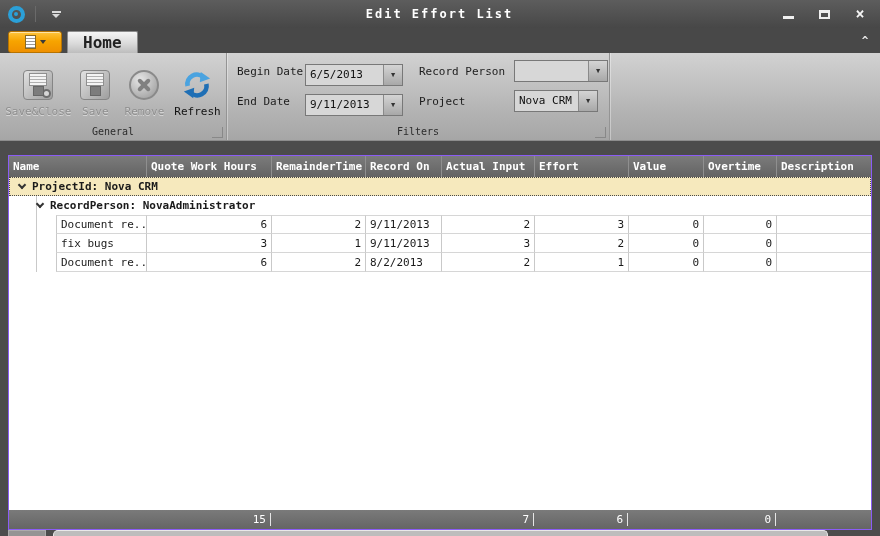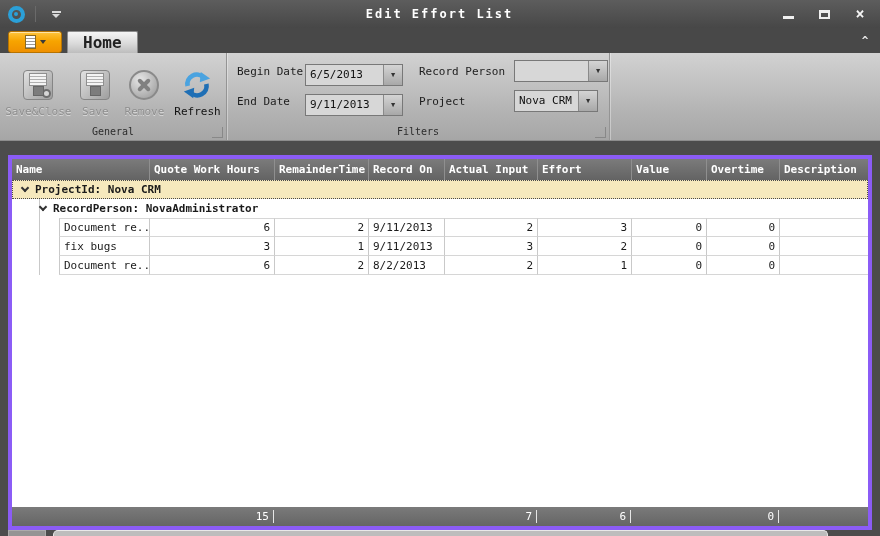--- a/index.html
+++ b/index.html
@@ -78,21 +78,21 @@
   .field { display:flex; align-items:center; height:22px; }
   .flabel { white-space:nowrap; color:#1c1c1c; }
   .fcol1 .flabel { width:68px; }
   .fcol2 .flabel { width:95px; }
   .combo { height:22px; background:#d7d7d7; border:1px solid #787878; display:flex; }
   .combo .val { flex:1; padding:3px 3px 0 4px; color:#111; white-space:nowrap; overflow:hidden; }
   .combo .drop { width:19px; background:linear-gradient(#d4d4d4,#a8a8a8); border-left:1px solid #8a8a8a; display:flex; align-items:center; justify-content:center; color:#333; font-size:7px; }
   .w-date { width:98px;margin-top:8px; } .w-person { width:94px; } .w-project { width:84px; }
   
   .content { flex:1; display:flex; flex-direction:column; padding:14px 8px 0 8px; min-height:0; }
-  .gridpanel { flex:1; min-height:0; border:4px solid #8b5cf6; background:#fff; display:flex; flex-direction:column; }
+  .gridpanel { flex:1; min-height:0; border:1px solid #8b5cf6; background:#fff; display:flex; flex-direction:column; }
   .gcols, .drow { display:grid; }
   .ghead { display:grid; grid-template-columns:137px 125px 94px 76px 93px 94px 75px 73px minmax(0,1fr);
     flex:0 0 21px; background:linear-gradient(#7b7b7b,#636363); color:#fff; font-weight:bold; }
   .hc { display:flex; align-items:center; padding-left:4px; border-left:1px solid #8f8f8f; white-space:nowrap; overflow:hidden; }
   .hc:first-child { border-left:none; }
   .gbody { flex:1; min-height:0; background:#fff; overflow:hidden; }
   .chev { width:6px; height:6px; border-left:2px solid #333; border-bottom:2px solid #333; transform:rotate(-45deg); margin-top:-3px; flex:0 0 auto; }
   .grow1 { height:19px; background:#f6e9bd; border:1px dotted #4a4a4a; display:flex; align-items:center; gap:7px; padding-left:9px; font-weight:bold; }
   .grow2 { height:19px; margin-left:27px; border-left:1px solid #c9c9c9; display:flex; align-items:center; gap:7px; font-weight:bold; }
   .drow { grid-template-columns:27px 20px 90px 125px 94px 76px 93px 94px 75px 73px minmax(0,1fr); height:19px; }

